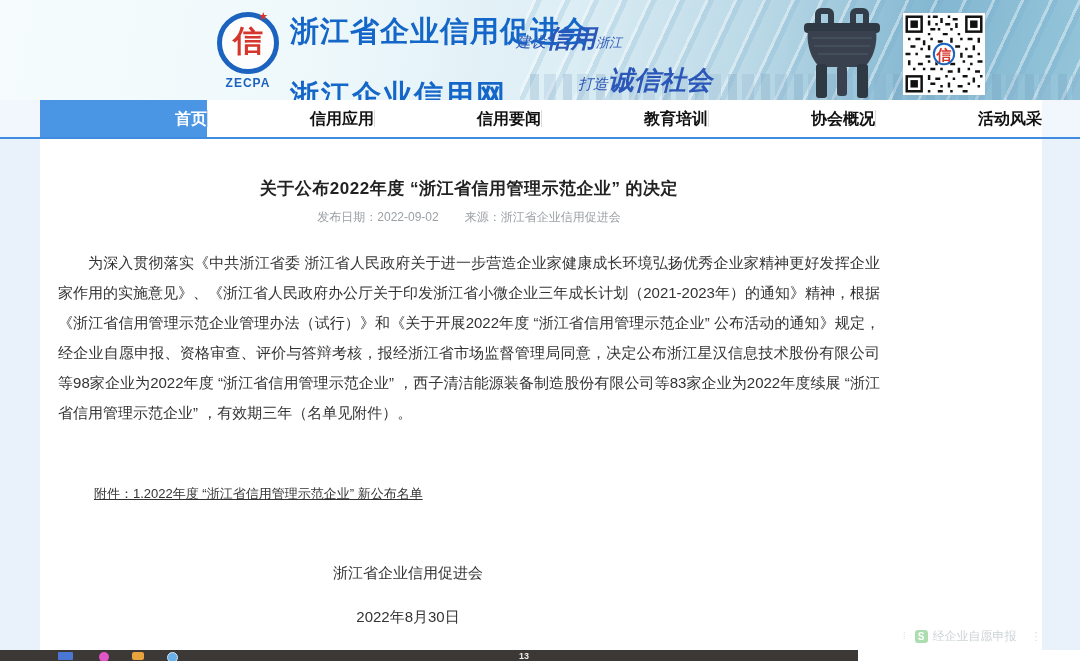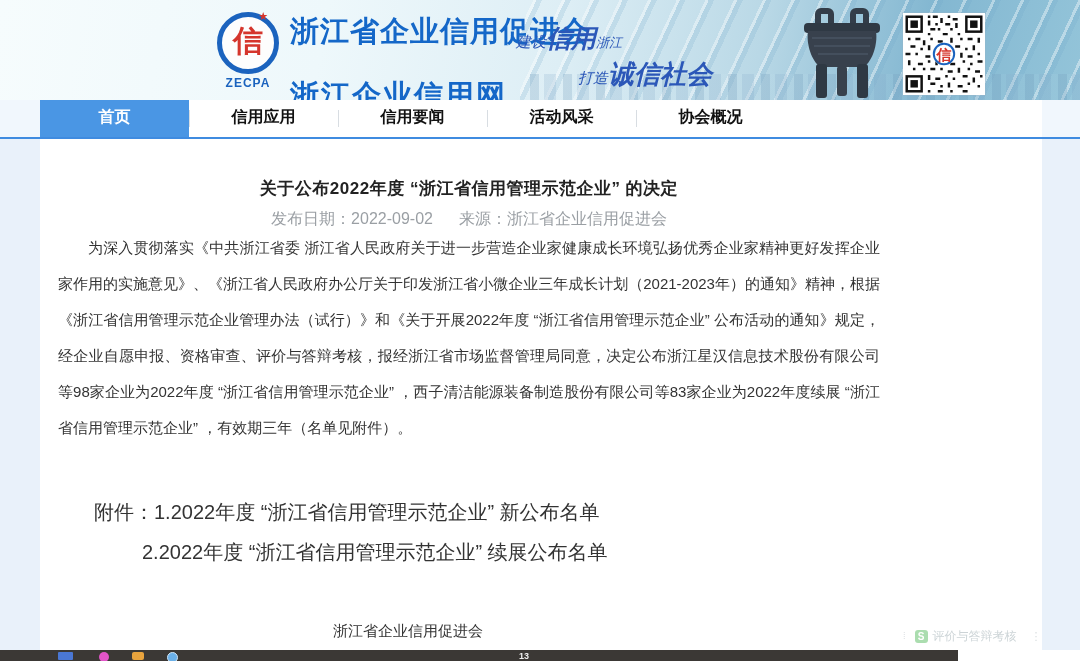--- a/index.html
+++ b/index.html
@@ -39,68 +39,68 @@
   }
   .logo-star{position:absolute;right:6px;top:-7px;color:#d5352c;font-size:11px;}
   .logo-acronym{font-size:12px;font-weight:bold;color:#1b63be;letter-spacing:1px;margin-top:2px;}
   .org-titles{position:absolute;left:290px;top:16px;color:#1467c8;font-weight:900;}
   .org-name{font-size:29px;line-height:31px;letter-spacing:1px;}
   .site-name{font-size:29px;line-height:31px;letter-spacing:2px;margin-top:33px;}
   .slogan{position:absolute;left:516px;top:22px;color:#2b57b8;font-family:"DejaVu Serif",serif;font-style:italic;white-space:nowrap;}
   .slogan .l1{font-size:15px;}
   .slogan .l1 b{font-size:25px;font-weight:900;font-style:italic;}
   .slogan .l1 .small{font-size:13px;}
-  .slogan .l2{font-size:15px;margin-left:62px;margin-top:2px;text-align:center;}
+  .slogan .l2{font-size:15px;margin-left:62px;margin-top:8px;text-align:center;}
   .slogan .l2 b{font-size:26px;font-weight:900;}
   .ding{position:absolute;left:796px;top:6px;}
   .qr{position:absolute;left:903px;top:13px;width:82px;height:82px;background:#fff;box-shadow:0 0 0 1px rgba(150,180,200,.4);}
   
   .nav{
     position:absolute;left:0;top:100px;width:1080px;height:37px;background:#f1f7fd;
   }
   .nav-inner{position:absolute;left:40px;top:0;width:1002px;height:37px;background:#ffffff;display:flex;}
   .nav-item{
-    width:149px;height:37px;line-height:37px;text-align:center;
-    font-size:16px;font-weight:bold;color:#111;cursor:pointer;position:relative;font-family:Liberation Mono, monospace;
+    width:167px;height:37px;line-height:37px;text-align:right;
+    font-size:16px;font-weight:bold;color:#111;cursor:pointer;position:relative;
   }
   .nav-item:not(.active):not(:first-child)::before{
     content:"";position:absolute;left:0;top:10px;width:1px;height:17px;background:#d8dde2;
   }
   .nav-item.active{background:#4a96e4;color:#ffffff;}
   .nav-underline{position:absolute;left:0;top:137px;width:1080px;height:2px;background:#3f8be0;}
   
   .side-strip{position:absolute;top:139px;height:511px;background:#e9f1fa;}
   .side-left{left:0;width:40px;}
   .side-right{left:1042px;width:38px;}
   .main{position:absolute;left:40px;top:139px;width:858px;height:511px;background:#ffffff;}
   .article{padding:38px 18px 0 18px;color:#333;}
   .article-title{text-align:center;font-size:17px;font-weight:bold;color:#222;letter-spacing:.5px;}
-  .article-meta{text-align:center;font-size:16px;color:#9a9fa4;margin-top:9px;}
+  .article-meta{text-align:center;font-size:12px;color:#9a9fa4;margin-top:9px;}
   .article-meta .gap{display:inline-block;width:26px;}
-  .body-text{font-size:15px;line-height:36px;text-align:justify;}
+  .body-text{margin-top:22px;font-size:15px;line-height:30px;text-align:justify;}
   .body-text p{margin:0;text-indent:2em;}
   .body-text p + p{margin-top:10px;}
-  .attach-block{margin-top:46px;font-size:20px;}
+  .attach-block{margin-top:46px;font-size:13px;text-decoration:underline;}
   .attach-line{line-height:40px;padding-left:36px;cursor:pointer;}
   .attach-line2{padding-left:84px;}
   .sign-block{margin-top:50px;width:280px;margin-left:210px;text-align:center;font-size:15px;color:#333;}
   .sign-date{margin-top:25px;}
   
   .ime{
     position:absolute;left:903px;top:628px;height:16px;display:flex;align-items:center;
     opacity:.45;font-size:12px;color:#8fa0a6;white-space:nowrap;
   }
   .ime .grip{color:#aab6ba;font-size:9px;letter-spacing:1px;margin-right:8px;}
   .ime .s-icon{
     width:13px;height:13px;border-radius:3px;background:#46b450;color:#fff;
     font-size:10px;font-weight:bold;line-height:13px;text-align:center;margin-right:5px;
   }
   .ime .more{margin-left:14px;color:#aab6ba;font-size:11px;}
   
-  .taskbar{position:absolute;left:0;top:650px;width:958px;height:11px;background:#3b3835;}
+  .taskbar{position:absolute;left:0;top:650px;width:858px;height:11px;background:#3b3835;}
   .tb-icon{position:absolute;top:2px;}
   .tb-blue-rect{left:58px;width:15px;height:8px;background:#4a77d4;border-radius:1px;}
   .tb-pink-dot{left:99px;width:10px;height:10px;background:#e255c8;border-radius:50%;}
   .tb-orange{left:132px;width:12px;height:8px;background:#e8a33d;border-radius:2px;}
   .tb-lblue-dot{left:167px;width:11px;height:11px;background:#6ab0e8;border-radius:50%;border:1px solid #cfe4f5;box-sizing:border-box;}
   .tb-badge{position:absolute;left:519px;top:1px;color:#eee;font-size:9px;font-weight:bold;}
 </style>
 </head>
 <body>
 
@@ -167,57 +167,55 @@
       <text x="16.5" y="19" text-anchor="middle" font-size="6" font-weight="bold" fill="#d5352c" font-family="DejaVu Serif,serif">信</text>
     </svg>
   </div>
 </div>
 
 <div class="nav">
   <div class="nav-inner">
     <div class="nav-item active">首页</div>
     <div class="nav-item">信用应用</div>
     <div class="nav-item">信用要闻</div>
+    <div class="nav-item">教育培训</div>
+    <div class="nav-item">协会概况</div>
     <div class="nav-item">活动风采</div>
-    <div class="nav-item">协会概况</div>
   </div>
 </div>
 <div class="nav-underline"></div>
 
 <div class="side-strip side-left"></div>
 <div class="side-strip side-right"></div>
 
 <div class="main">
   <div class="article">
     <div class="article-title">关于公布2022年度 “浙江省信用管理示范企业” 的决定</div>
     <div class="article-meta">
       <span>发布日期：</span><span>2022-09-02</span><span class="gap"></span><span>来源：</span><span>浙江省企业信用促进会</span>
     </div>
     <div class="body-text">
       <p>为深入贯彻落实《中共浙江省委 浙江省人民政府关于进一步营造企业家健康成长环境弘扬优秀企业家精神更好发挥企业家作用的实施意见》、《浙江省人民政府办公厅关于印发浙江省小微企业三年成长计划（2021-2023年）的通知》精神，根据《浙江省信用管理示范企业管理办法（试行）》和《关于开展2022年度 “浙江省信用管理示范企业” 公布活动的通知》规定，经企业自愿申报、资格审查、评价与答辩考核，报经浙江省市场监督管理局同意，决定公布浙江星汉信息技术股份有限公司等98家企业为2022年度 “浙江省信用管理示范企业” ，西子清洁能源装备制造股份有限公司等83家企业为2022年度续展 “浙江省信用管理示范企业” ，有效期三年（名单见附件）。</p>
     </div>
     <div class="attach-block">
       <div class="attach-line">
         <span>附件：</span><span>1.2022年度 “浙江省信用管理示范企业” 新公布名单</span>
       </div>
-      <div class="attach-line attach-line2">
-        <span>2.2022年度 “浙江省信用管理示范企业” 续展公布名单</span>
-      </div>
     </div>
     <div class="sign-block">
       <div>浙江省企业信用促进会</div>
       <div class="sign-date">2022年8月30日</div>
     </div>
   </div>
 </div>
 
 <div class="ime">
   <span class="grip">⁞</span>
   <span class="s-icon">S</span>
-  <span>评价与答辩考核</span>
+  <span>经企业自愿申报</span>
   <span class="more">⋮</span>
 </div>
 
 <div class="taskbar">
   <div class="tb-icon tb-blue-rect"></div>
   <div class="tb-icon tb-pink-dot"></div>
   <div class="tb-icon tb-orange"></div>
   <div class="tb-icon tb-lblue-dot"></div>
   <div class="tb-badge">13</div>
 </div>

